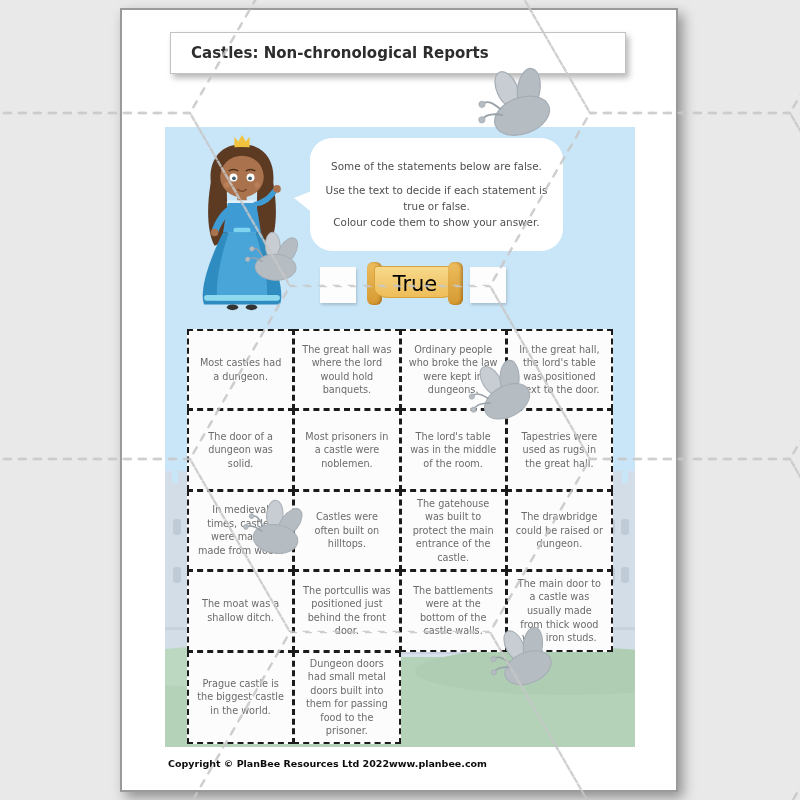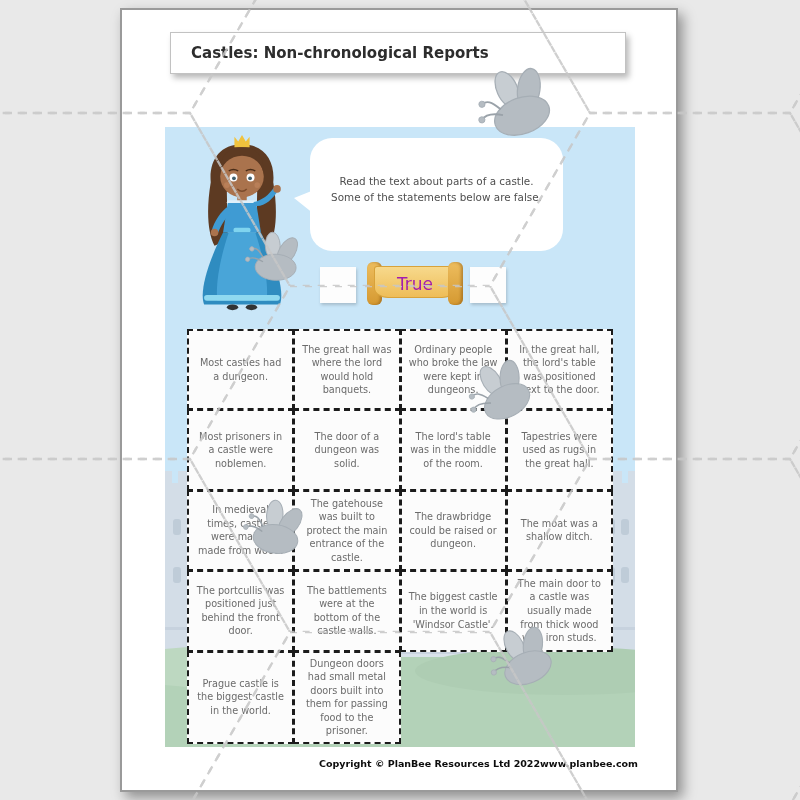--- a/index.html
+++ b/index.html
@@ -48,30 +48,30 @@
   .banner-false{left:338px;}
   .banner::before,.banner::after{content:"";position:absolute;top:0;width:15px;height:100%;
       background:linear-gradient(180deg,#edbd5e,#d59931);border-radius:6px;
       box-shadow:inset -2px 0 3px rgba(122,74,10,.45);}
   .banner::before{left:0;}
   .banner::after{right:0;}
   .banner .ribbon{position:absolute;left:7px;right:7px;top:4px;bottom:7px;
       background:linear-gradient(180deg,#f7d98c,#eebd58);
       border:1px solid #d8a23a;border-radius:3px 3px 14px 14px/3px 3px 10px 10px;}
   .banner .label{position:absolute;inset:0;display:flex;align-items:center;justify-content:center;
-      font-size:17px;font-weight:500;color:#a21caf;}
+      font-size:21px;font-weight:500;color:#000000;}
 
   .grid{position:absolute;left:23px;top:203px;width:425px;height:414px;
         display:grid;grid-template-columns:repeat(4,1fr);grid-template-rows:repeat(5,1fr);}
   .cell{border:2px dashed #1b1b1b;margin:-1px 0 0 -1px;background:#fcfcfc;
         display:flex;align-items:center;justify-content:flex-end;text-align:center;
         padding:4px 7px;box-sizing:border-box;font-size:9.7px;line-height:1.4;color:#6b6b6b;}
 
   .footer{position:absolute;left:46px;right:38px;top:748px;display:flex;
-          justify-content:flex-end;font-size:9.5px;font-weight:bold;color:#0c0c0c;}
+          justify-content:flex-start;font-size:9.5px;font-weight:bold;color:#0c0c0c;}
 
   .bee{position:absolute;z-index:15;pointer-events:none;}
   .bee-date{left:476px;top:64px;width:86px;height:78px;transform:rotate(-6deg);}
   .bee-princess{left:246px;top:230px;width:62px;height:56px;transform:rotate(16deg);}
   .bee-grid-top{left:466px;top:358px;width:74px;height:66px;transform:rotate(-14deg);}
   .bee-grid-mid{left:244px;top:498px;width:68px;height:62px;transform:rotate(22deg);}
   .bee-grid-bottom{left:488px;top:624px;width:74px;height:66px;transform:rotate(-8deg);}
 
   .watermark{position:absolute;inset:0;z-index:20;pointer-events:none;opacity:.85;}
 </style>
@@ -167,23 +167,24 @@
         <circle cx="97" cy="59" r="4" fill="#aa734d"></circle>
         <rect x="51" y="100" width="18" height="5" rx="2" fill="#7fd4ef"></rect>
         <path d="M40,105 C23,139 15,168 20,181 L100,181 C105,168 97,139 80,105 Z" fill="#2f8cc0"></path>
         <path d="M46,105 C36,135 32,161 34,177 L86,177 C88,161 84,135 74,105 Z" fill="#49a5d8"></path>
         <rect x="20" y="171" width="80" height="6" rx="3" fill="#8fd9f0"></rect>
         <ellipse cx="50" cy="184" rx="6" ry="3" fill="#333"></ellipse>
           <ellipse cx="70" cy="184" rx="6" ry="3" fill="#333"></ellipse>
       </svg>
 
       <div class="bubble">
-        <div>Read the text about parts of a castle.</div>
         <div>Some of the statements below are false.</div>
         <div class="b-gap"></div>
+        <div>Use the text to decide if each statement is true or false.</div>
+        <div>Colour code them to show your answer.</div>
       </div>
 
       <div class="colour-box box-true"></div>
       <div class="banner banner-true">
         <div class="ribbon"></div>
         <span class="label">True</span>
       </div>
       <div class="colour-box box-false"></div>
 
       <div class="grid">
@@ -193,51 +194,51 @@
         <div class="cell">
             <span>The great hall was where the lord would hold banquets.</span>
           </div>
         <div class="cell">
             <span>Ordinary people who broke the law were kept in dungeons.</span>
           </div>
         <div class="cell">
             <span>In the great hall, the lord's table was positioned next to the door.</span>
           </div>
         <div class="cell">
+            <span>The door of a dungeon was solid.</span>
+          </div>
+        <div class="cell">
             <span>Most prisoners in a castle were noblemen.</span>
           </div>
         <div class="cell">
-            <span>The door of a dungeon was solid.</span>
-          </div>
-        <div class="cell">
             <span>The lord's table was in the middle of the room.</span>
           </div>
         <div class="cell">
             <span>Tapestries were used as rugs in the great hall.</span>
           </div>
         <div class="cell">
             <span>In medieval times, castles were mainly made from wood.</span>
           </div>
         <div class="cell">
+            <span>Castles were often built on hilltops.</span>
+          </div>
+        <div class="cell">
             <span>The gatehouse was built to protect the main entrance of the castle.</span>
           </div>
         <div class="cell">
             <span>The drawbridge could be raised or dungeon.</span>
           </div>
         <div class="cell">
             <span>The moat was a shallow ditch.</span>
           </div>
         <div class="cell">
             <span>The portcullis was positioned just behind the front door.</span>
           </div>
         <div class="cell">
             <span>The battlements were at the bottom of the castle walls.</span>
-          </div>
-        <div class="cell">
-            <span>The biggest castle in the world is 'Windsor Castle'.</span>
           </div>
         <div class="cell">
             <span>The main door to a castle was usually made from thick wood with iron studs.</span>
           </div>
         <div class="cell">
             <span>Prague castle is the biggest castle in the world.</span>
           </div>
         <div class="cell">
             <span>Dungeon doors had small metal doors built into them for passing food to the prisoner.</span>
           </div>

